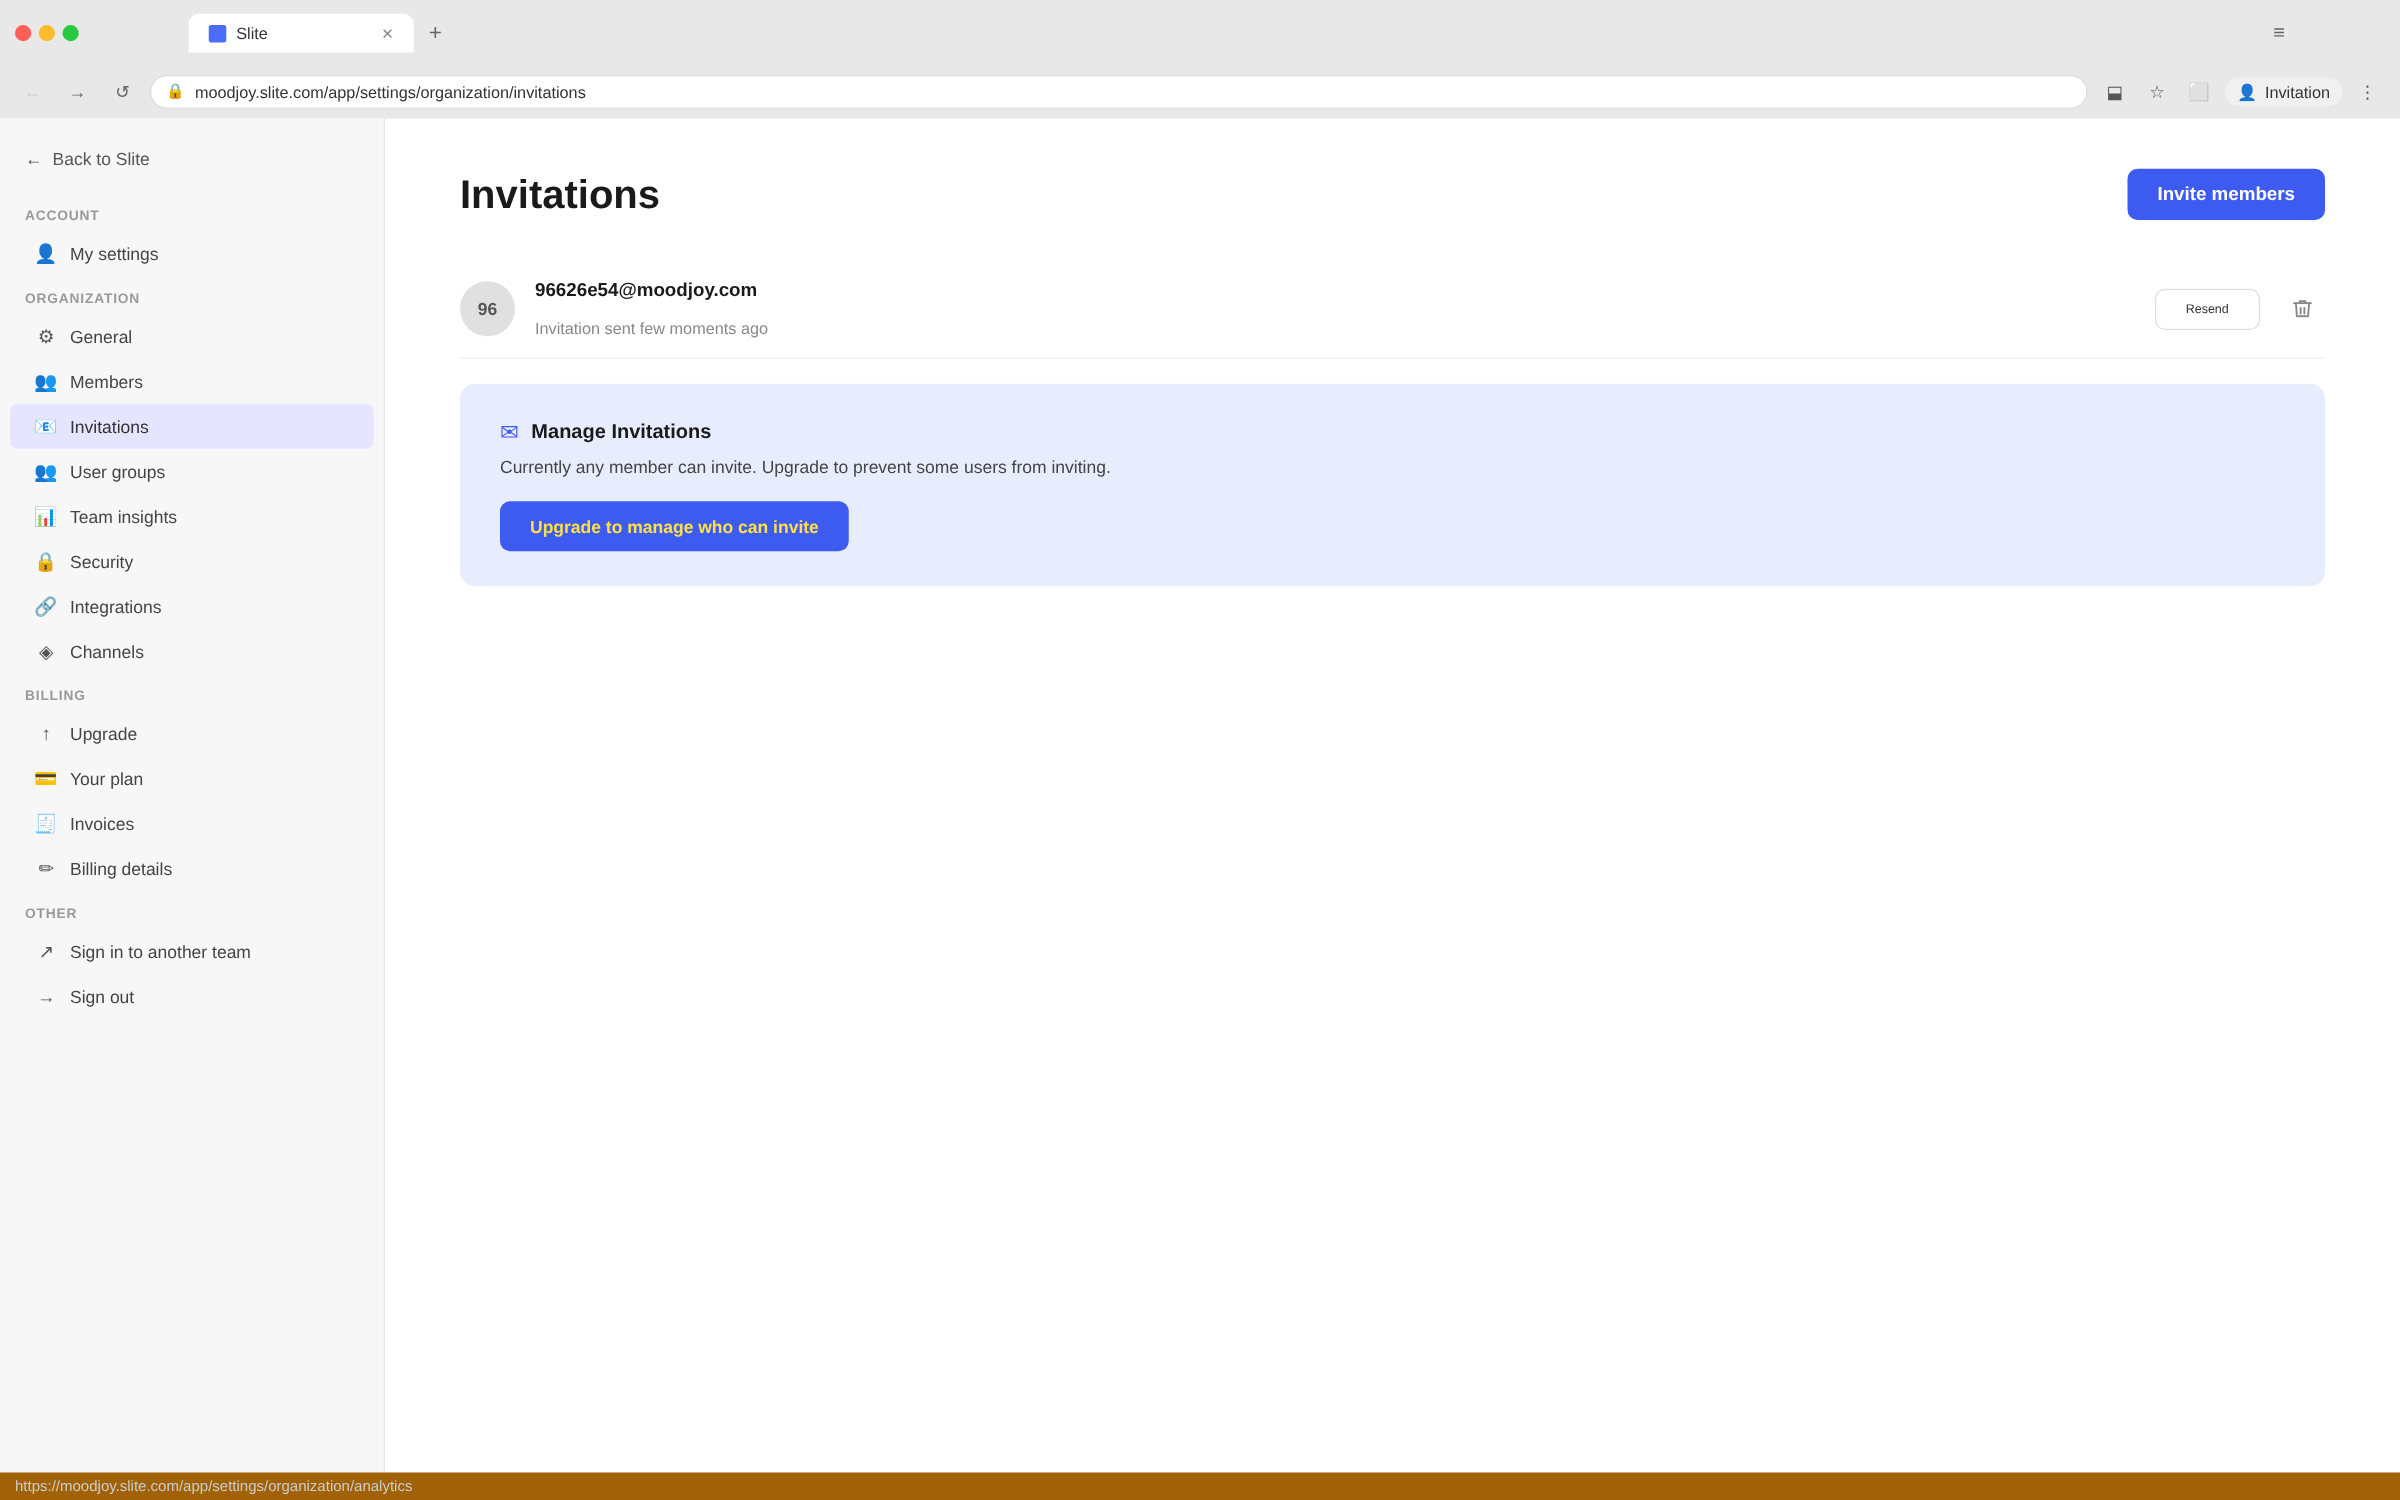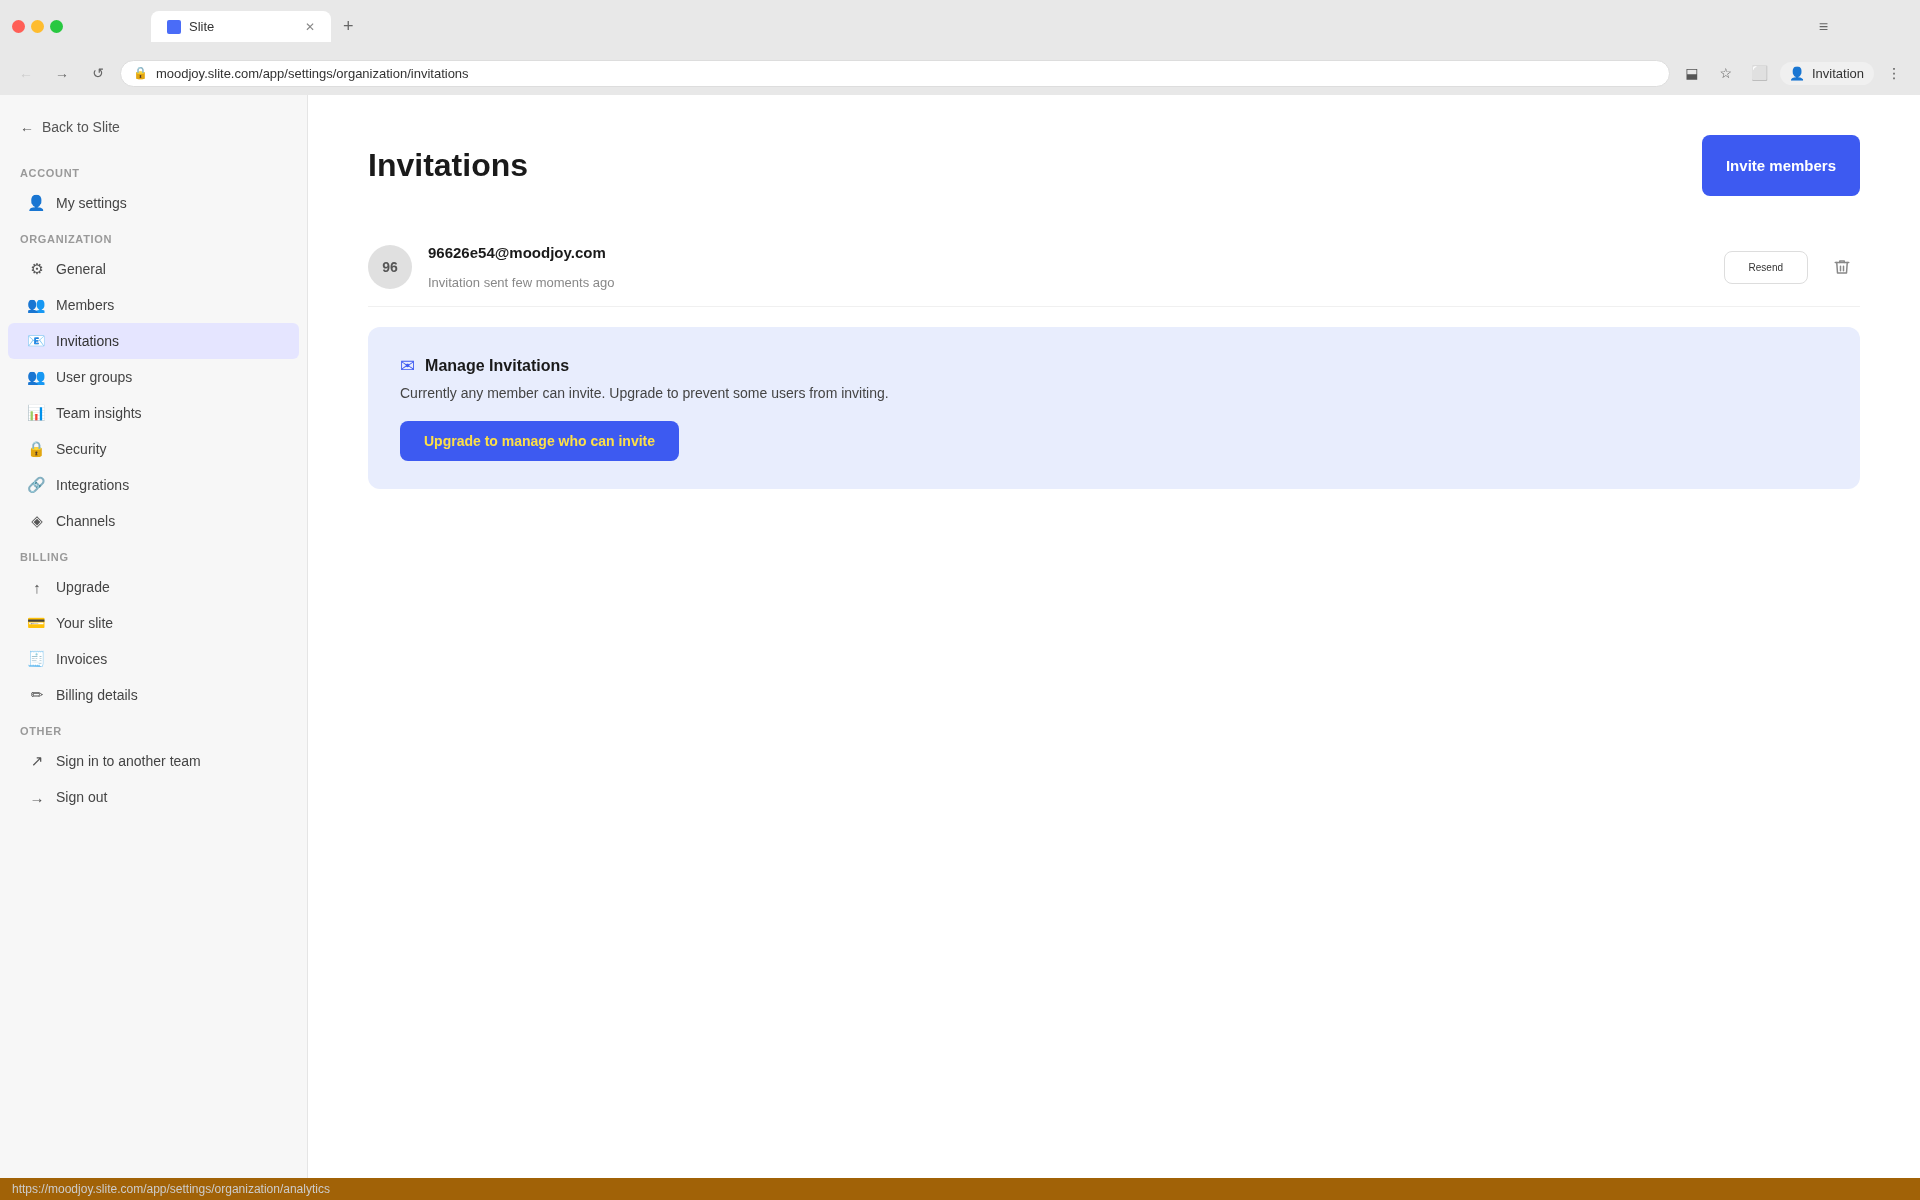--- a/index.html
+++ b/index.html
@@ -38,21 +38,21 @@
     .sidebar-section-label { font-size: 11px; font-weight: 600; color: #999; letter-spacing: 0.06em; padding: 12px 20px 6px; text-transform: uppercase; }
     .sidebar-item { display: flex; align-items: center; gap: 10px; padding: 9px 20px; font-size: 14px; color: #444; cursor: pointer; border-radius: 6px; margin: 0 8px; }
     .sidebar-item.active { background: #e5e5ff; color: #333; }
     .sidebar-icon { width: 18px; height: 18px; display: flex; align-items: center; justify-content: center; flex-shrink: 0; color: #555; font-size: 15px; }
     .sidebar-label { font-size: 14px; }
 
     
     .main { flex: 1; padding: 40px 60px; overflow-y: auto; background: #fff; }
     .page-header { display: flex; align-items: center; justify-content: space-between; margin-bottom: 32px; }
     .page-title { font-size: 32px; font-weight: 700; color: #1a1a1a; }
-    .invite-btn { background: #3d5af1; color: #fff; border: none; border-radius: 8px; padding: 22px 24px; font-size: 15px; font-weight: 600; cursor: pointer; }
+    .invite-btn { background: #3d5af1; color: #fff; border: none; border-radius: 8px; padding: 12px 24px; font-size: 15px; font-weight: 600; cursor: pointer; }
 
     
     .invitation-item { display: flex; align-items: center; gap: 16px; padding: 16px 0; border-bottom: 1px solid #f0f0f0; }
     .avatar { width: 44px; height: 44px; border-radius: 50%; background: #e0e0e0; display: flex; align-items: center; justify-content: center; font-size: 14px; font-weight: 600; color: #555; flex-shrink: 0; }
     .invitation-info { flex: 1; }
     .invitation-email { font-size: 15px; font-weight: 600; color: #1a1a1a; }
     .invitation-time { font-size: 13px; color: #888; margin-top: 14px; }
     .resend-btn { border: 1px solid #ddd; background: #fff; border-radius: 8px; padding: 10px 24px; font-size: 10px; font-weight: 500; color: #333; cursor: pointer; }
     .delete-btn { width: 36px; height: 36px; display: flex; align-items: center; justify-content: center; color: #888; cursor: pointer; font-size: 16px; border-radius: 6px; }
 
@@ -156,21 +156,21 @@
       <span class="sidebar-label">Channels</span>
     </div>
 
     <div class="sidebar-section-label">BILLING</div>
     <div class="sidebar-item">
       <span class="sidebar-icon">↑</span>
       <span class="sidebar-label">Upgrade</span>
     </div>
     <div class="sidebar-item">
       <span class="sidebar-icon">💳</span>
-      <span class="sidebar-label">Your slite</span>
+      <span class="sidebar-label">Your plan</span>
     </div>
     <div class="sidebar-item">
       <span class="sidebar-icon">🧾</span>
       <span class="sidebar-label">Invoices</span>
     </div>
     <div class="sidebar-item">
       <span class="sidebar-icon">✏</span>
       <span class="sidebar-label">Billing details</span>
     </div>
 

